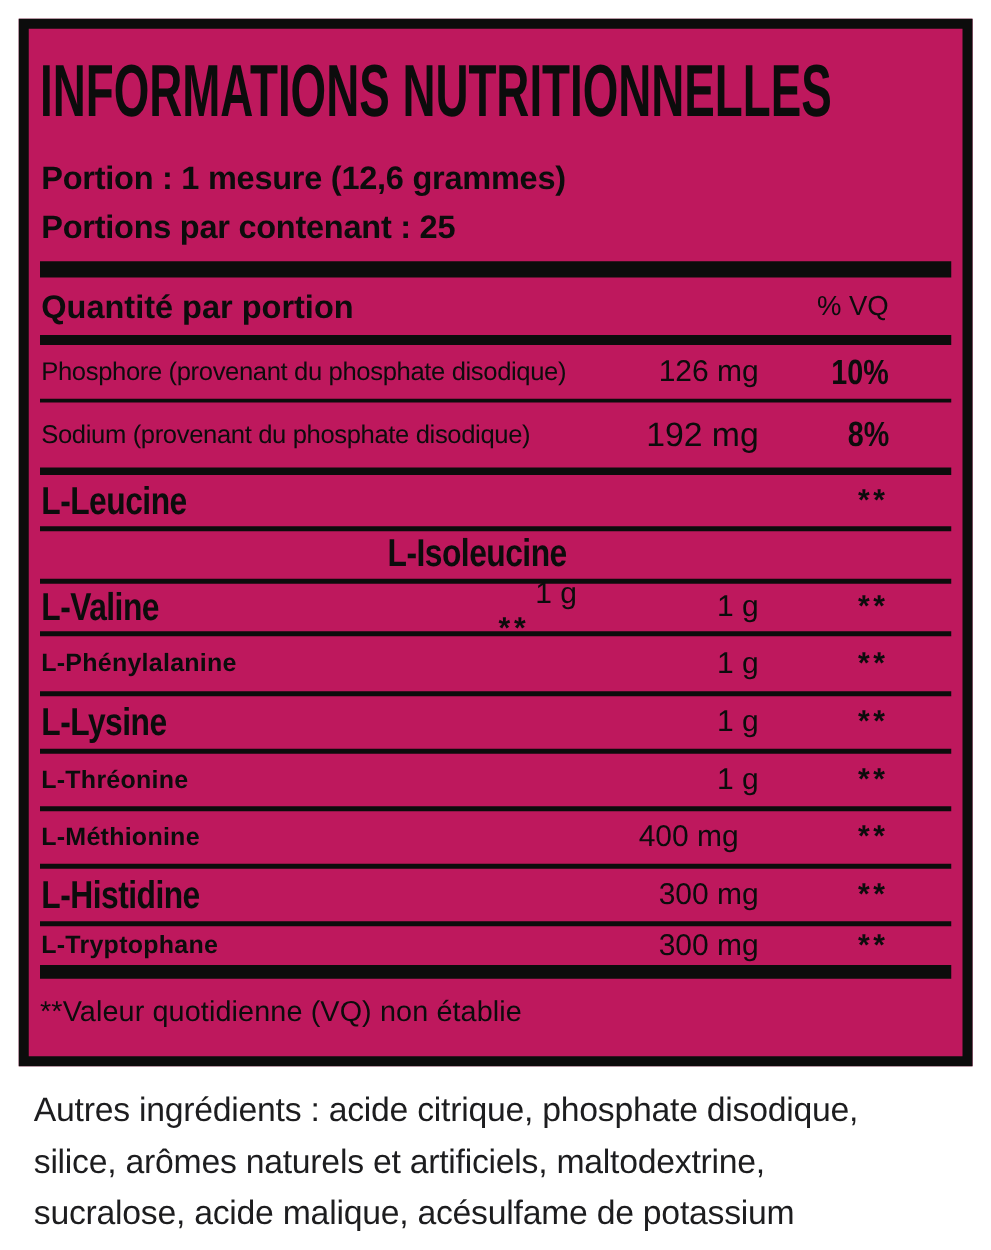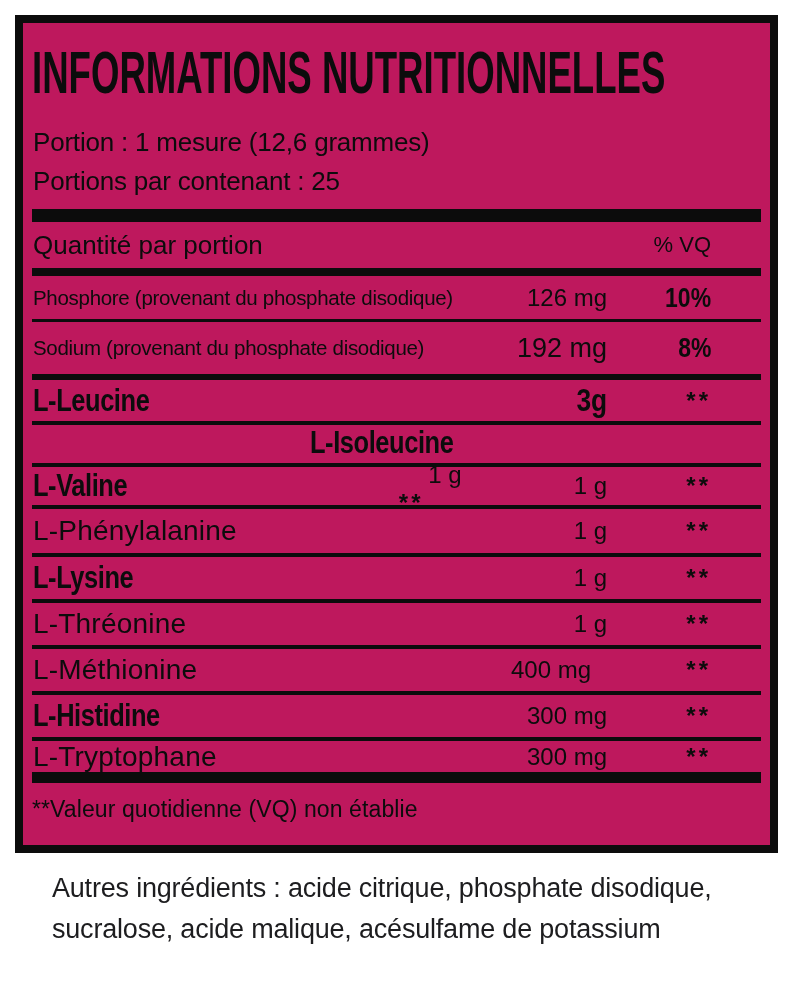--- a/index.html
+++ b/index.html
@@ -16,29 +16,29 @@
     padding:0 9px; background:#be185d;
   }
   .title { margin:16px 0 0 0; height:68px; }
   .title .tx {
     display:inline-block; white-space:nowrap;
     font-size:59px; font-weight:700; letter-spacing:0;
     transform:scaleX(0.62); transform-origin:0 50%;
   }
   .serv1 { margin-top:20px; }
   .serv2 { margin-top:8px; }
-  .serv { font-size:26px; font-weight:400; letter-spacing:-0.2px; padding-left:1px; }
+  .serv { font-size:26px; font-weight:700; letter-spacing:-0.2px; padding-left:1px; }
   .bar-xl { height:13px; background:#0c0c0c; margin-top:12px; }
   .bar-md { height:8px;  background:#0c0c0c; }
   .bar-lg { height:11px; background:#0c0c0c; }
   .thead {
     display:flex; align-items:center; height:46px;
     font-size:26px; font-weight:500;
   }
-  .thead .hname { flex:1; padding-left:1px; }
+  .thead .hname { flex:1; padding-left:1px;font-weight:bold; }
   .thead .hvq { font-size:22px; font-weight:500; padding-right:50px; }
   .row {
     display:flex; align-items:center;
     border-bottom:0 solid #0c0c0c;
   }
   .nm  { flex:1; white-space:nowrap; overflow:visible; padding-left:1px; }
   .amt { width:130px; text-align:right; white-space:nowrap; }
   .dv  { width:154px; text-align:right; white-space:nowrap; padding-right:50px; box-sizing:border-box; }
   
   .r-phos { height:43px; border-bottom-width:3px; }
@@ -52,42 +52,42 @@
   .r-met  { height:42px; border-bottom-width:4px;gap:16px; }
   .r-his  { height:42px; border-bottom-width:4px; }
   .r-try  { height:31px; border-bottom-width:0; }
   
   .n-plain { font-size:20.5px; font-weight:400; letter-spacing:-0.3px; }
   .n-em {
     display:inline-block; font-size:31px; font-weight:700;
     letter-spacing:-0.5px; transform:scaleX(0.82); transform-origin:0 50%;
     white-space:nowrap;
   }
-  .n-reg { font-size:28px; font-weight:400; letter-spacing:0.2px; }
+  .n-reg { font-size:20px; font-weight:700; letter-spacing:0.2px; }
   
   .a-reg { font-size:24px; font-weight:400;text-align:center; }
   .a-lg  { font-size:27px; font-weight:400; }
   .a-em {
     display:inline-block; font-size:31px; font-weight:700;
     transform:scaleX(0.85); transform-origin:100% 50%;
   }
   
   .d-pct {
     display:inline-block; font-size:28px; font-weight:700;
     transform:scaleX(0.82); transform-origin:100% 50%;
   }
   .d-ast { font-size:24px; font-weight:700; letter-spacing:3px; }
   .footnote {
     padding-top:13px; font-size:23px; font-weight:500; letter-spacing:0.1px;
   }
   .ingredients {
     position:absolute; left:27px; top:868px; width:756px;
     font-size:27px; color:#1d1d1f; letter-spacing:-0.2px;
   }
-  .ingredients .ln { white-space:nowrap; line-height:41px;margin-left:25px; }
+  .ingredients .ln { white-space:nowrap; line-height:41px; }
   .ingredients .ln + .ln { padding-left:0; }
 </style>
 </head>
 <body>
 
 <div class="panel">
 
   <div class="title">
     <span class="tx">INFORMATIONS NUTRITIONNELLES</span>
   </div>
@@ -111,21 +111,20 @@
   </div>
 
   <div class="row r-sod">
     <span class="nm"><span class="n-plain">Sodium (provenant du phosphate disodique)</span></span>
     <span class="amt"><span class="a-lg">192 mg</span></span>
     <span class="dv"><span class="d-pct">8%</span></span>
   </div>
 
   <div class="row r-leu">
     <span class="nm"><span class="n-em">L-Leucine</span></span>
-    <span class="amt"><span class="a-em">3g</span></span>
     <span class="dv"><span class="d-ast">**</span></span>
   </div>
 
   <div class="row r-iso">
     <span class="nm"><span class="n-em">L-Isoleucine</span></span>
     <span class="amt"><span class="a-reg">1 g</span></span>
     <span class="dv"><span class="d-ast">**</span></span>
   </div>
 
   <div class="row r-val">
@@ -171,14 +170,15 @@
   </div>
 
   <div class="bar-lg"></div>
 
   <div class="footnote">**Valeur quotidienne (VQ) non établie</div>
 
 </div>
 
 <div class="ingredients">
   <div class="ln">Autres ingrédients : acide citrique, phosphate disodique,</div>
+  <div class="ln">silice, arômes naturels et artificiels, maltodextrine,</div>
   <div class="ln">sucralose, acide malique, acésulfame de potassium</div>
 </div>
 
 </body></html>

